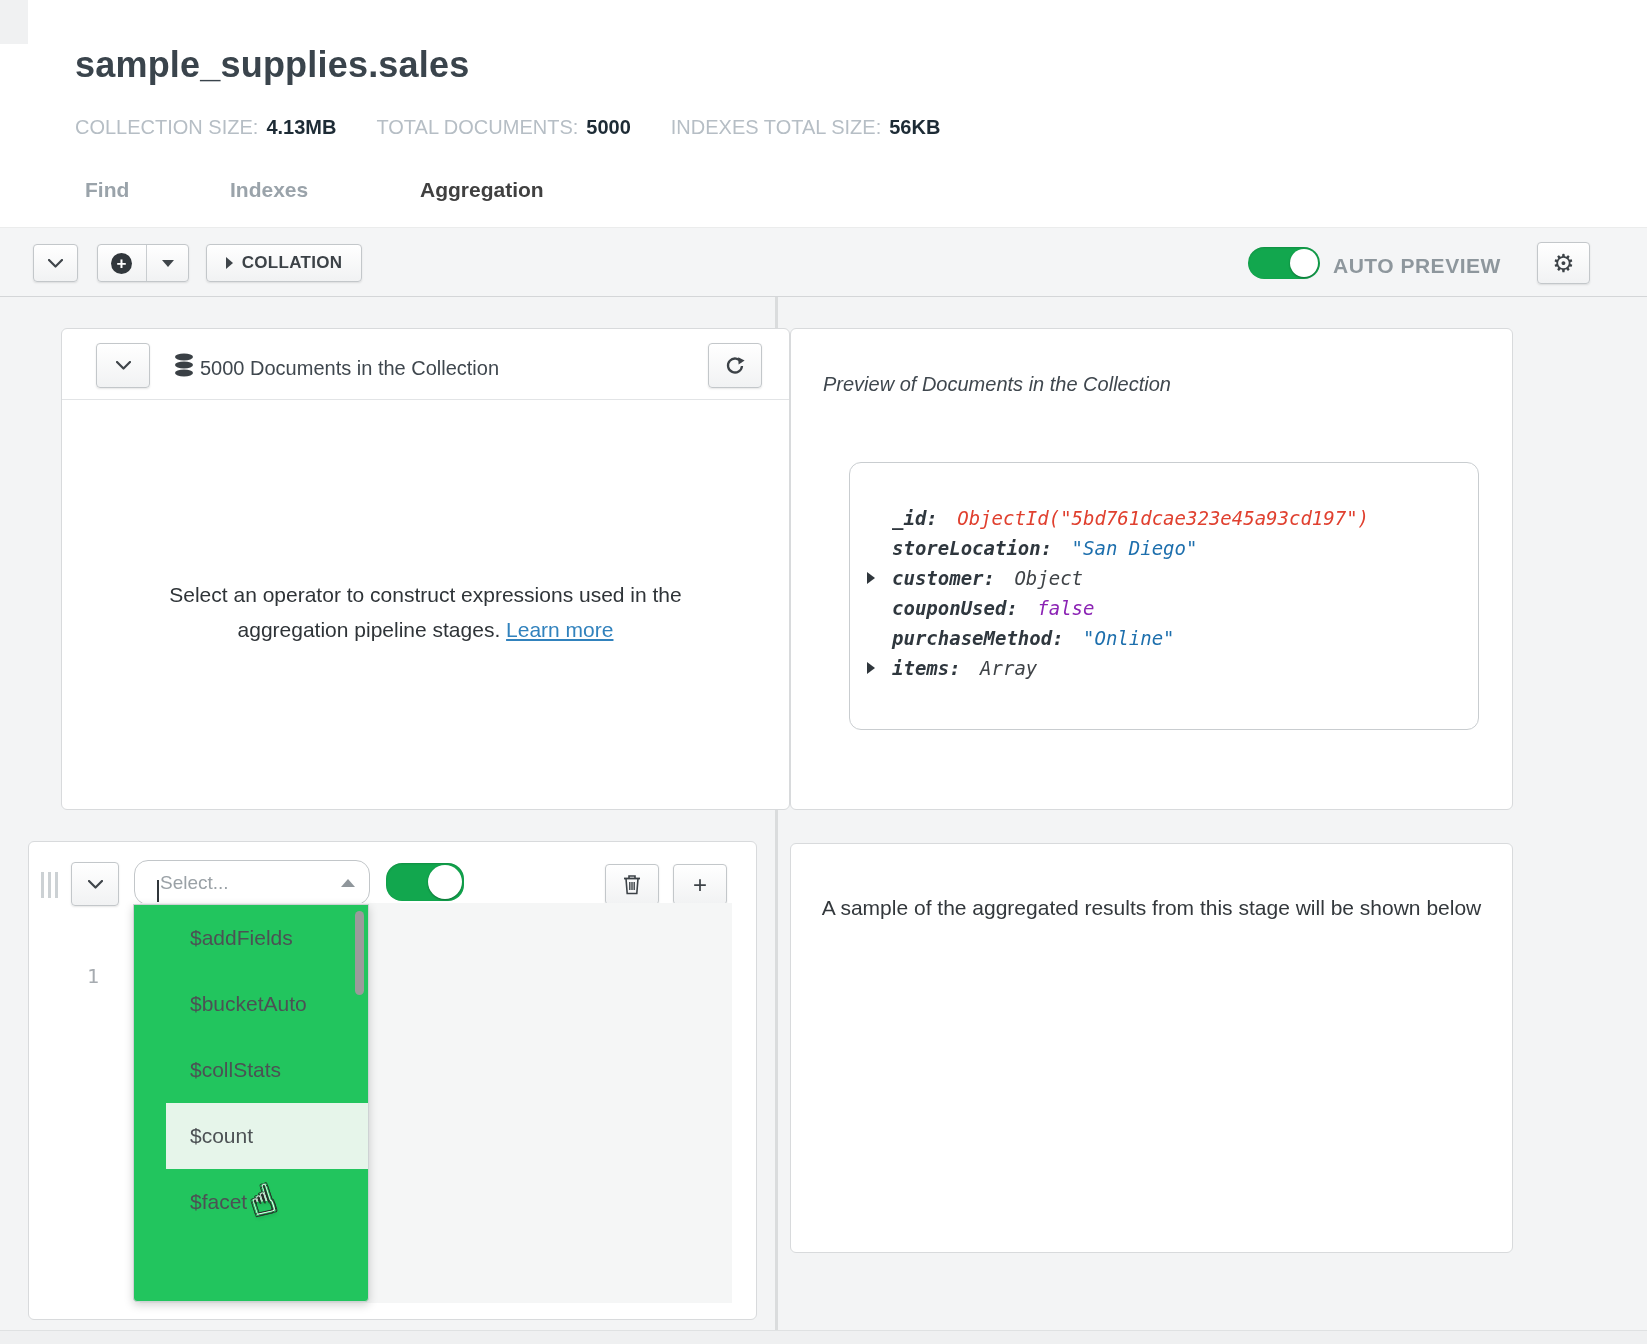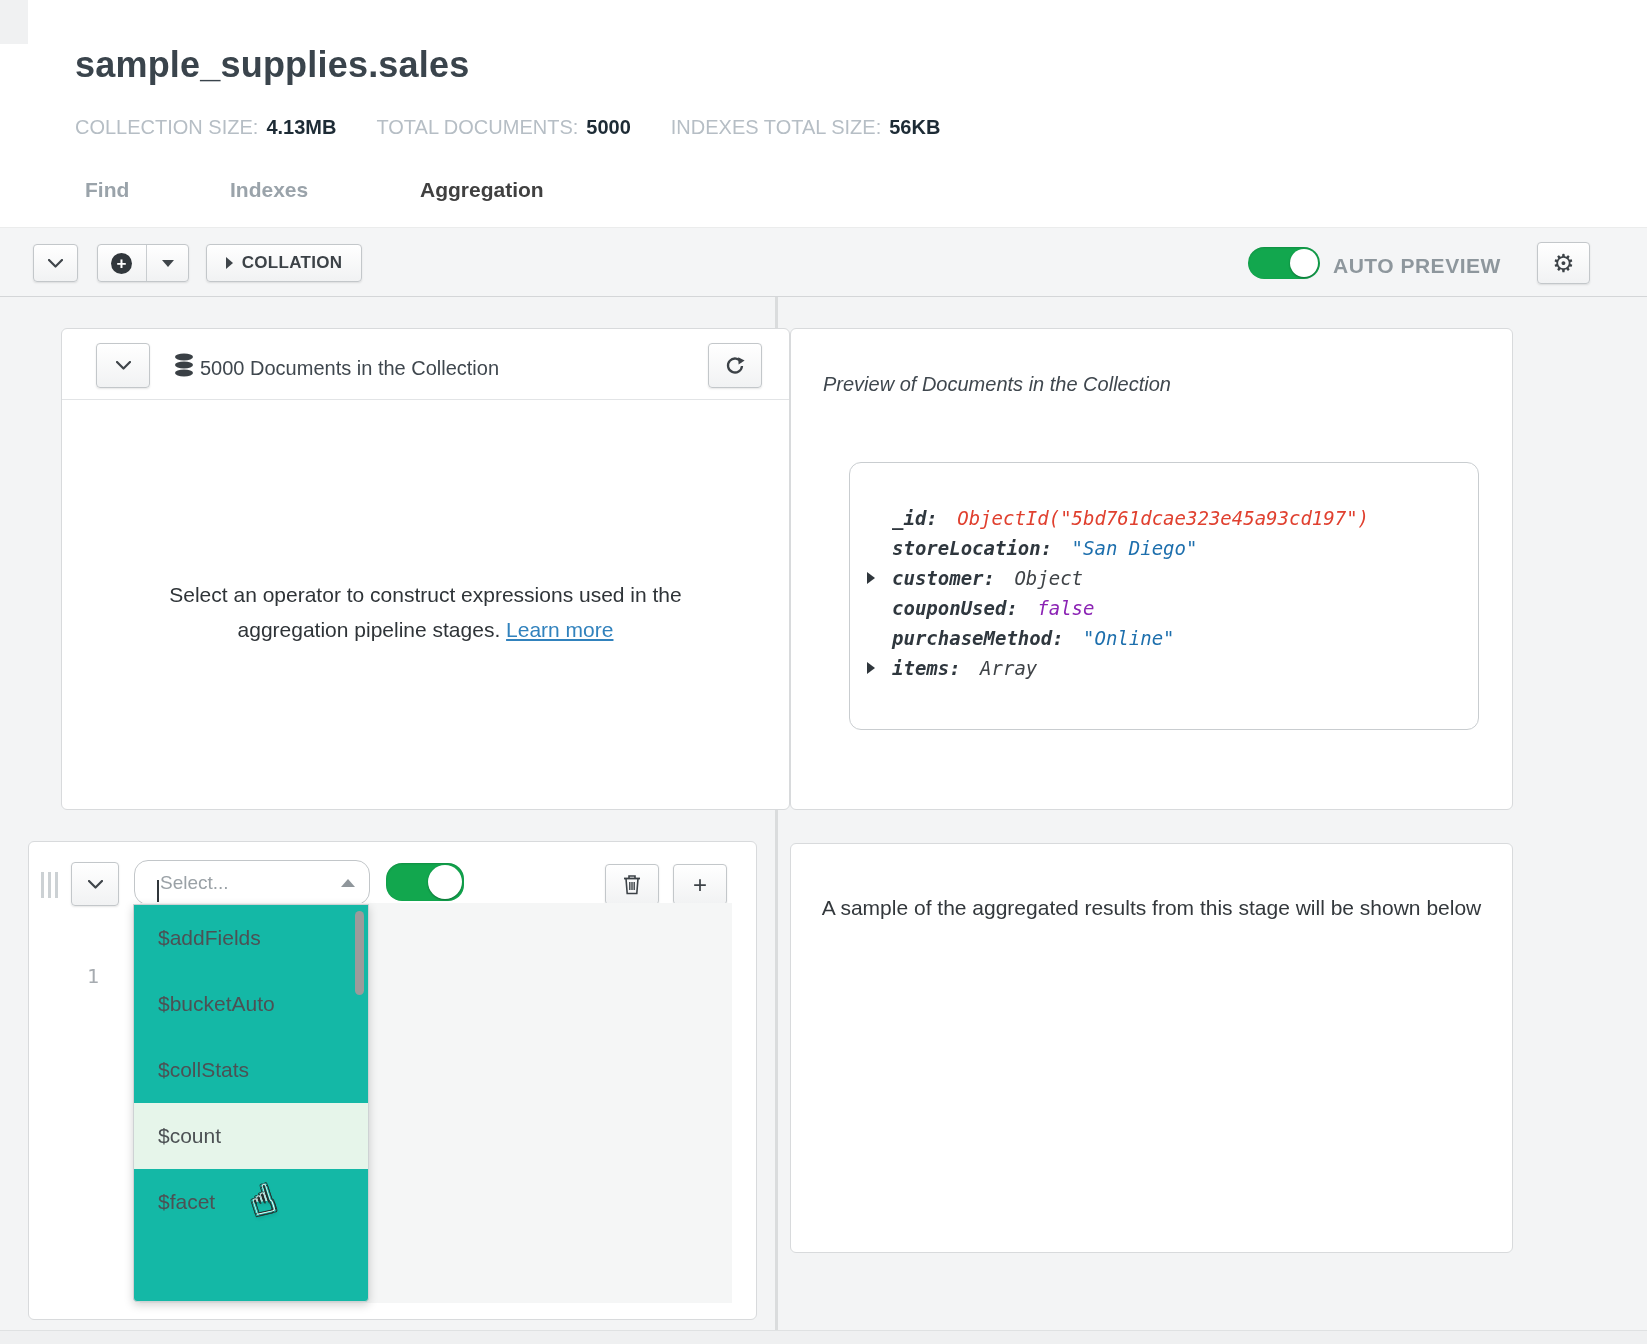--- a/index.html
+++ b/index.html
@@ -86,23 +86,23 @@
   .stage-select .caret-up{margin-right:14px;}
   .text-caret{position:absolute;left:22px;top:19px;width:2px;height:22px;background:#30363b;}
   .stage-toggle{position:absolute;left:357px;top:21px;width:78px;height:38px;}
   .stage-toggle .knob{width:34px;height:34px;}
   .stage-trash{position:absolute;left:576px;top:22px;width:54px;height:41px;}
   .stage-add{position:absolute;left:644px;top:22px;width:54px;height:41px;font-size:24px;color:#3c4247;}
   .editor-area{position:absolute;left:111px;top:61px;width:592px;height:400px;background:#f5f6f6;}
   .line-number{position:absolute;left:40px;top:122px;width:30px;text-align:right;
     font-family:"DejaVu Sans Mono",monospace;font-size:20px;color:#a6abb0;}
   
-  .op-dropdown{position:absolute;left:133px;top:607px;width:236px;height:398px;background:#14b8a6;
+  .op-dropdown{position:absolute;left:133px;top:607px;width:236px;height:398px;background:#22c55e;
     border:1px solid #ced2d4;border-radius:0 0 4px 4px;box-shadow:0 3px 10px rgba(0,0,0,.18);
-    box-sizing:border-box;z-index:20;overflow:hidden;}
+    box-sizing:border-box;z-index:20;overflow:hidden;padding-left:32px;}
   .op-item{height:66px;display:flex;align-items:center;padding-left:24px;font-size:21px;color:#4c5154;cursor:pointer;}
   .op-item.active{background:#e6f5ea;}
   .op-scrollthumb{position:absolute;right:4px;top:6px;width:9px;height:84px;background:#9b9b9b;border-radius:5px;}
   .hand-cursor{position:absolute;left:250px;top:880px;z-index:30;font-size:40px;
     font-family:"DejaVu Sans",sans-serif;color:#fff;transform:rotate(-18deg);
     text-shadow:-2px -1px 0 #2a2a2a,2px -1px 0 #2a2a2a,-2px 2px 0 #2a2a2a,2px 2px 0 #2a2a2a,0 3px 4px rgba(0,0,0,.35);}
   
   .result-card{left:790px;top:546px;width:723px;height:410px;}
   .result-message{position:absolute;left:0;top:26px;width:100%;text-align:center;font-size:21px;color:#33383c;margin-top:26px;}
   .no-preview{position:absolute;left:0;top:266px;width:100%;text-align:center;

